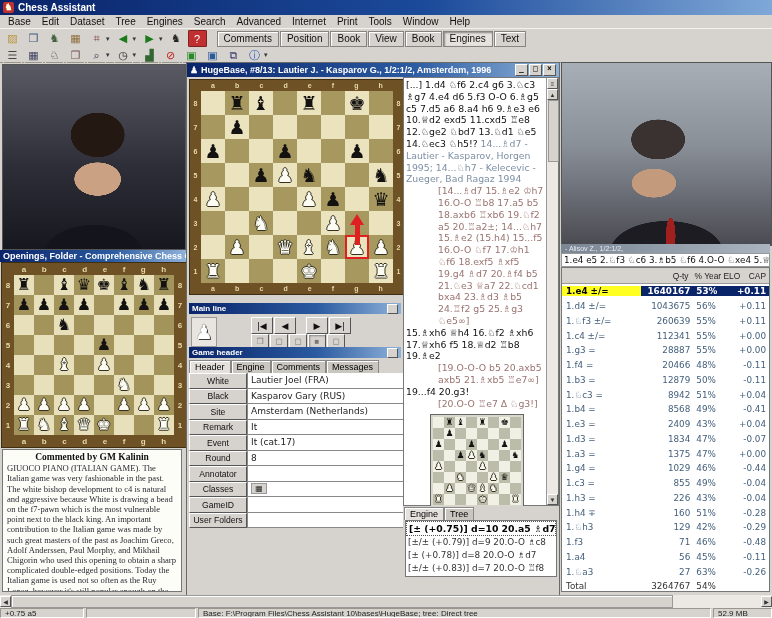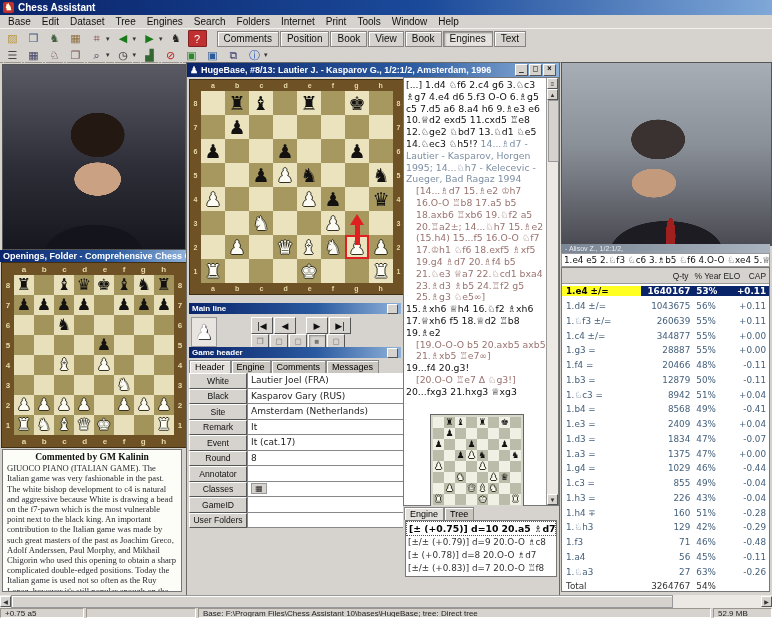--- a/index.html
+++ b/index.html
@@ -89,21 +89,21 @@
     font-size:8.6px;display:flex;align-items:center;justify-content:center;color:#111;box-sizing:border-box}
   .fval{flex:1;background:#fff;border:1px solid #888;border-top:none;font-size:9px;display:flex;align-items:center;
     padding-left:3px;color:#222;box-sizing:border-box;font-family:"DejaVu Sans",sans-serif}
   .fbtn{width:14px;background:#d6d3ce;border:1px solid #999;font-size:8px;display:flex;align-items:center;justify-content:center}
   
   .notation{position:absolute;left:216px;top:14px;width:156px;height:429px;background:#fff;border:1px solid #777;box-sizing:border-box}
   .nt-text{position:absolute;left:2px;top:1px;width:140px;height:330px;overflow:hidden;
     font-family:"DejaVu Sans",sans-serif;font-size:9.3px;line-height:11.8px;color:#111}
   .seg-main{color:#111}
   .seg-ref{color:#7d8fa4}
-  .seg-var{color:#9a7470;display:block;margin-left:10px}
+  .seg-var{color:#9a7470;display:block;margin-left:32px}
   .vsb{position:absolute;right:0;top:0;width:11px;height:100%;background:#ece9e4;border-left:1px solid #999}
   .sb-btn{width:11px;height:11px;background:#d6d3ce;border:1px solid #fff;border-right-color:#555;border-bottom-color:#555;
     font-size:6px;text-align:center;line-height:10px;color:#333;box-sizing:border-box}
   .sb-thumb{width:9px;margin-left:1px;background:#d6d3ce;border:1px solid #999;height:60px}
   
   .engine-panel{position:absolute;left:216px;top:443px;width:156px;height:93px;background:#d6d3ce}
   .eng-tabs{display:flex;margin:1px 0 0 1px}
   .eng-row{display:flex;align-items:center;gap:3px;margin:3px 2px 2px 2px}
   .eng-time{font-size:8.5px;color:#222;width:40px}
   .eng-dd{flex:1;height:13px;background:#fff;border:1px solid #888;font-size:9px;display:flex;align-items:center;justify-content:space-between;padding-left:3px}
@@ -140,21 +140,21 @@
   <span class="app-icon">♞</span>
   <span>Chess Assistant</span>
 </div>
 <div class="abs menubar">
     <span class="menu-item">Base</span>
     <span class="menu-item">Edit</span>
     <span class="menu-item">Dataset</span>
     <span class="menu-item">Tree</span>
     <span class="menu-item">Engines</span>
     <span class="menu-item">Search</span>
-    <span class="menu-item">Folders</span>
+    <span class="menu-item">Advanced</span>
     <span class="menu-item">Internet</span>
     <span class="menu-item">Print</span>
     <span class="menu-item">Tools</span>
     <span class="menu-item">Window</span>
     <span class="menu-item">Help</span>
   </div>
 
 <div class="abs toolbar tb1">
   <span style="display:flex;gap:2px;align-items:center" id="tbicons1">
       <span class="ico" style="color: rgb(184, 146, 58);">▨</span>
@@ -805,21 +805,21 @@
         <span class="sc3">+0.11</span>
       </div>
       <div class="srow">
         <span class="sc0">1.♘f3 ±/=</span>
         <span class="sc1">260639</span>
         <span class="sc2">55%</span>
         <span class="sc3">+0.11</span>
       </div>
       <div class="srow">
         <span class="sc0">1.c4 ±/=</span>
-        <span class="sc1">344877</span>
+        <span class="sc1">112341</span>
         <span class="sc2">55%</span>
         <span class="sc3">+0.00</span>
       </div>
       <div class="srow">
         <span class="sc0">1.g3 =</span>
         <span class="sc1">28887</span>
         <span class="sc2">55%</span>
         <span class="sc3">+0.00</span>
       </div>
       <div class="srow">

